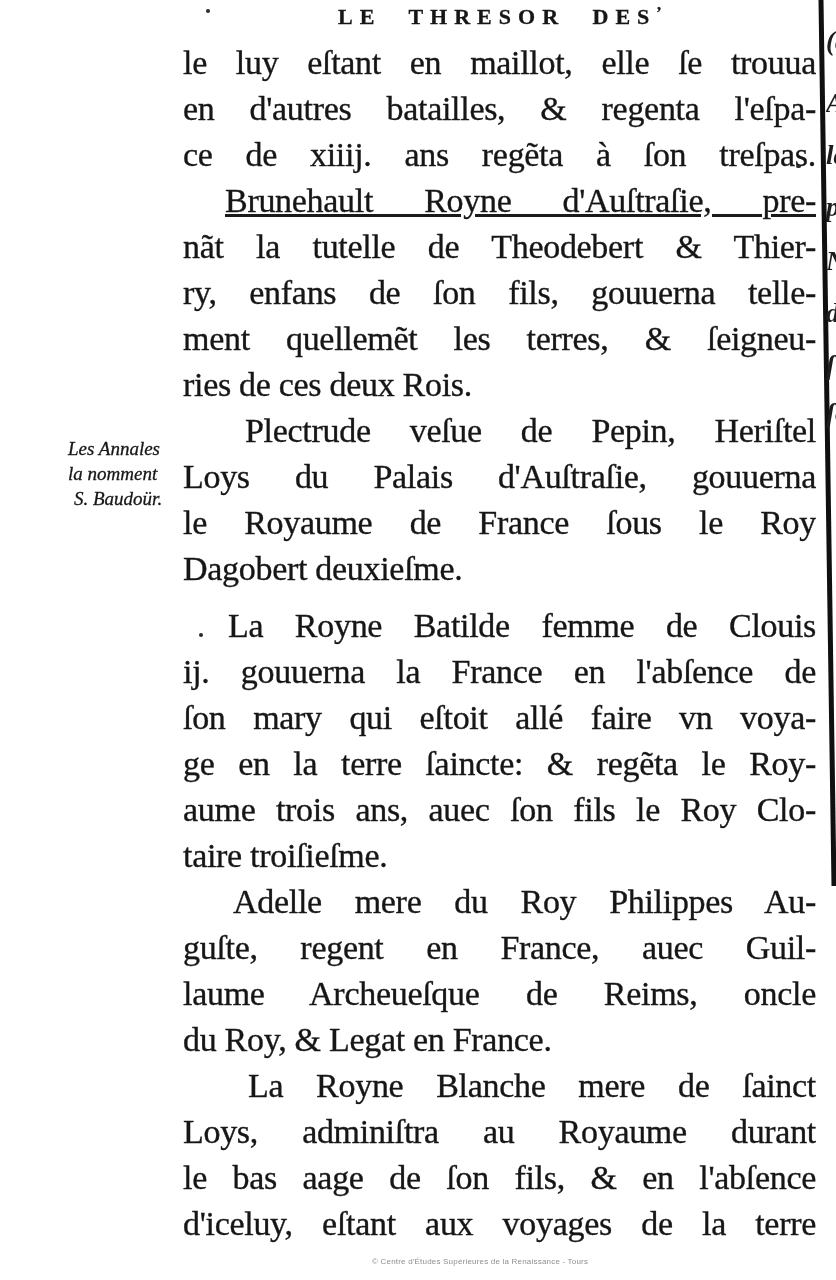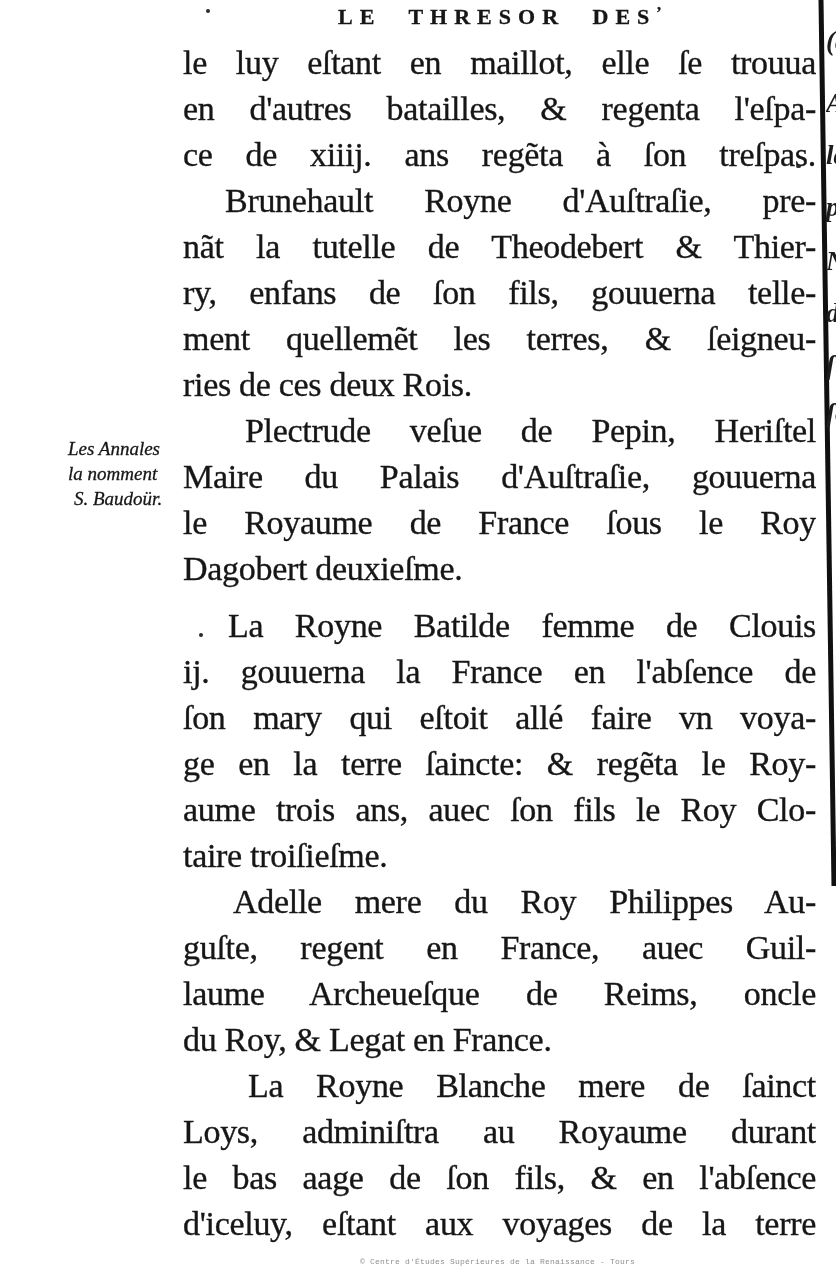--- a/index.html
+++ b/index.html
@@ -24,21 +24,21 @@
   .textblock{
     position:absolute;left:183px;top:40px;width:633px;
     font-size:34px;line-height:46px;letter-spacing:-0.3px;
     -webkit-text-stroke:0.35px #1a1a1a;
   }
   .line{
     height:46px;overflow:hidden;
     text-align:justify;text-align-last:justify;
   }
   .line.last{text-align-last:left;}
-  .i42{text-indent:42px;}
+  .i42{text-indent:42px;text-decoration:underline;}
   .i45{text-indent:45px;margin-top:11px;}
   .i50{text-indent:50px;}
   .i62{text-indent:62px;}
   .i65{text-indent:65px;}
   
   .margin-note{
     position:absolute;left:68px;top:436px;width:128px;
     font-style:italic;font-size:19px;line-height:25px;
     -webkit-text-stroke:0.3px #1a1a1a;
   }
@@ -47,22 +47,22 @@
   
   .gutter-svg{position:absolute;left:0;top:0;pointer-events:none;}
   
   .bleed{
     position:absolute;left:826px;width:16px;height:40px;overflow:hidden;
     font-size:27px;font-weight:600;color:#1d1d1d;font-style:italic;
     white-space:nowrap;
   }
   
   .credit{
-    position:absolute;left:332px;top:1257px;width:260px;
-    font-family:Liberation Mono, monospace;
+    position:absolute;left:344px;top:1257px;width:260px;
+    font-family:Liberation Sans, sans-serif;
     font-size:8px;color:#8f8f8f;letter-spacing:0.2px;
     white-space:nowrap;
     padding-left:28px;
   }
   
   .speck{position:absolute;background:#2a2a2a;border-radius:50%;}
 </style>
 </head>
 <body>
 
@@ -84,21 +84,21 @@
     <div class="line">en d'autres batailles, &amp; regenta l'eſpa-</div>
     <div class="line">ce de xiiij. ans regẽta à ſon treſpas.</div>
 
     <div class="line i42">Brunehault Royne d'Auſtraſie, pre-</div>
     <div class="line">nãt la tutelle de Theodebert &amp; Thier-</div>
     <div class="line">ry, enfans de ſon fils, gouuerna telle-</div>
     <div class="line">ment quellemẽt les terres, &amp; ſeigneu-</div>
     <div class="line last">ries de ces deux Rois.</div>
 
     <div class="line i62">Plectrude veſue de Pepin, Heriſtel</div>
-    <div class="line">Maire du Palais d'Auſtraſie, gouuerna</div>
+    <div class="line">Loys du Palais d'Auſtraſie, gouuerna</div>
     <div class="line">le Royaume de France ſous le Roy</div>
     <div class="line last">Dagobert deuxieſme.</div>
 
     <div class="line i45">La Royne Batilde femme de Clouis</div>
     <div class="line">ij. gouuerna la France en l'abſence de</div>
     <div class="line">ſon mary qui eſtoit allé faire vn voya-</div>
     <div class="line">ge en la terre ſaincte: &amp; regẽta le Roy-</div>
     <div class="line">aume trois ans, auec ſon fils le Roy Clo-</div>
     <div class="line last">taire troiſieſme.</div>
 

